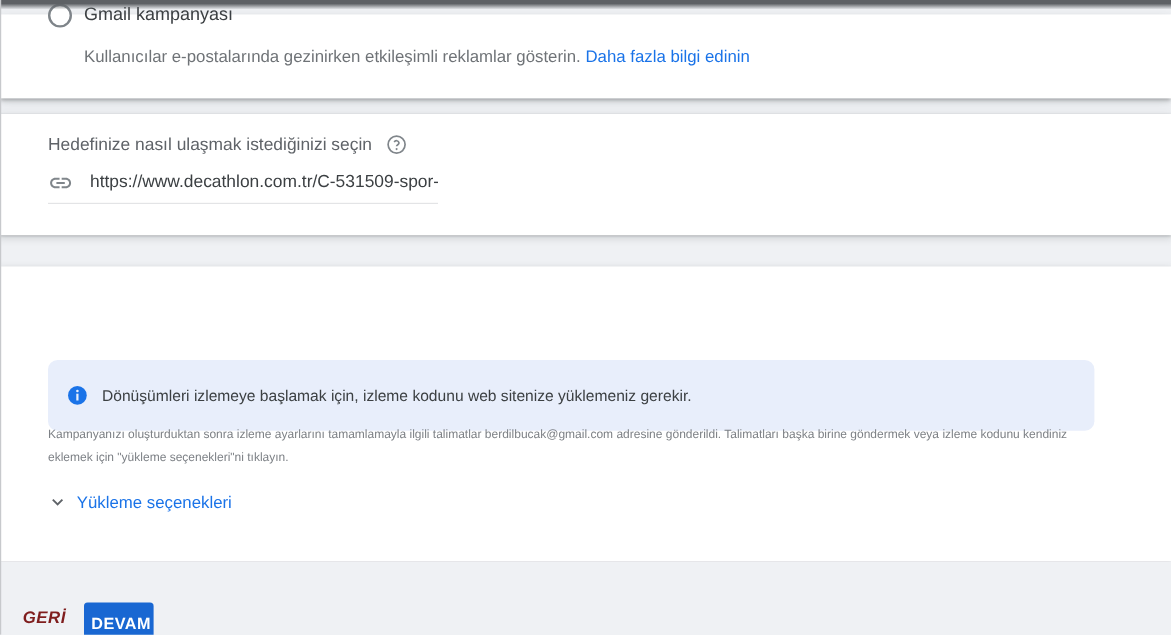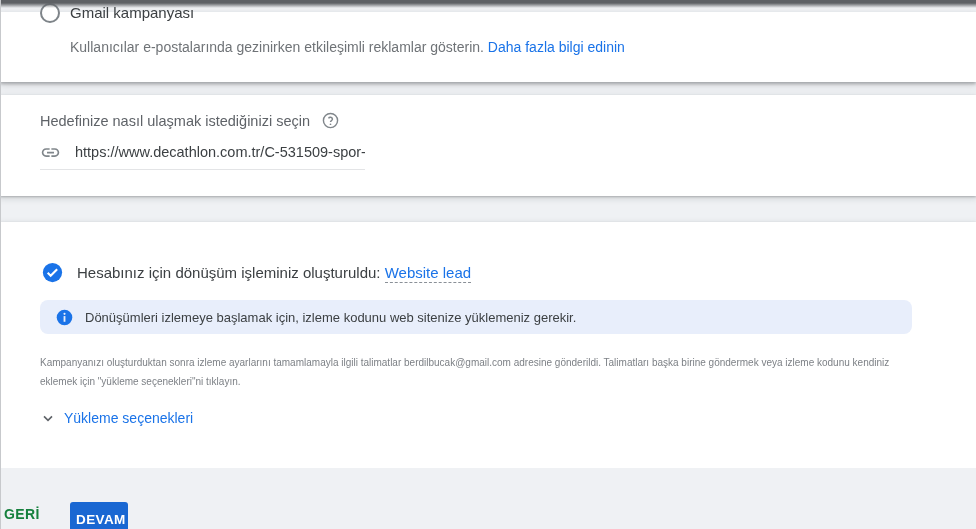--- a/index.html
+++ b/index.html
@@ -39,35 +39,36 @@
   .url-input{
     border:none;outline:none;flex:1;font-size:14.5px;color:#3c4043;
     font-family:"Liberation Sans","DejaVu Sans",sans-serif;background:transparent;padding:0;
   }
 
   
   .check-row{position:absolute;left:42px;top:40px;display:flex;align-items:center;gap:14px;font-size:15px;color:#3c4043;}
   .check-icon svg{display:block;}
   .conv-link{color:#1a73e8;text-decoration:none;border-bottom:1px dashed #8a9097;padding-bottom:1px;cursor:pointer;}
   .info-banner{
-    position:absolute;left:40px;top:78px;width:872px;height:34px;border-radius:8px;
+    position:absolute;left:40px;top:78px;width:872px;height:59px;border-radius:8px;
     background:#e8eefb;display:flex;align-items:center;box-sizing:border-box;padding:0 16px;gap:12px;
   }
   .info-banner .text{font-size:13px;color:#3c4043;}
   .instructions{position:absolute;left:40px;top:131px;width:880px;font-size:10px;line-height:19px;color:#7d8186;}
   .expander{position:absolute;left:40px;top:188px;display:flex;align-items:center;gap:8px;cursor:pointer;}
   .expander .label{font-size:14px;color:#1a73e8;text-align:right;}
   .chevron svg{display:block;}
 
   
   .footer{position:absolute;left:0;top:468px;width:976px;height:61px;background:#eff1f4;}
   .back-btn{
-    position:absolute;left:4px;top:38px;font-size:14px;font-weight:bold;color:#15803d;
+    position:absolute;left:19px;top:38px;font-size:14px;font-weight:bold;color:#7f1d1d;
     letter-spacing:.4px;background:none;border:none;padding:0;cursor:pointer;
     font-family:"Liberation Sans","DejaVu Sans",sans-serif;
+    font-style:italic;
   }
   .continue-btn{
     position:absolute;left:70px;top:34px;width:58px;height:34px;background:#1967d2;
     color:#fff;font-size:13.5px;font-weight:bold;letter-spacing:.4px;border:none;border-radius:3px;
     cursor:pointer;font-family:"Liberation Sans","DejaVu Sans",sans-serif;
   }
 </style>
 </head>
 <body>
 
@@ -95,29 +96,20 @@
     <span class="link-icon">
       <svg width="21" height="21" viewBox="0 0 24 24" fill="#80868b">
         <path d="M3.9 12c0-1.71 1.39-3.1 3.1-3.1h4V7H7c-2.76 0-5 2.24-5 5s2.24 5 5 5h4v-1.9H7c-1.71 0-3.1-1.39-3.1-3.1zM8 13h8v-2H8v2zm9-6h-4v1.9h4c1.71 0 3.1 1.39 3.1 3.1s-1.39 3.1-3.1 3.1h-4V17h4c2.76 0 5-2.24 5-5s-2.24-5-5-5z"></path>
       </svg>
     </span>
     <input class="url-input" type="text" value="https://www.decathlon.com.tr/C-531509-spor-ayakkabil" style="">
   </div>
 </div>
 
 <div class="card card3">
-  <div class="check-row">
-    <span class="check-icon">
-      <svg width="21" height="21" viewBox="0 0 24 24">
-        <circle cx="12" cy="12" r="11" fill="#1a73e8"></circle>
-        <path d="M6.5 12.3l3.4 3.4 7.4-7.4" stroke="#fff" stroke-width="2.4" fill="none"></path>
-      </svg>
-    </span>
-    <span><span>Hesabınız için dönüşüm işleminiz oluşturuldu: </span><a class="conv-link">Website lead</a></span>
-  </div>
 
   <div class="info-banner">
     <span style="display:flex;">
       <svg width="17" height="17" viewBox="0 0 24 24">
         <circle cx="12" cy="12" r="11" fill="#1a73e8"></circle>
         <rect x="10.7" y="10" width="2.6" height="8" fill="#e8eefb"></rect>
         <circle cx="12" cy="6.8" r="1.5" fill="#e8eefb"></circle>
       </svg>
     </span>
     <span class="text">Dönüşümleri izlemeye başlamak için, izleme kodunu web sitenize yüklemeniz gerekir.</span>

